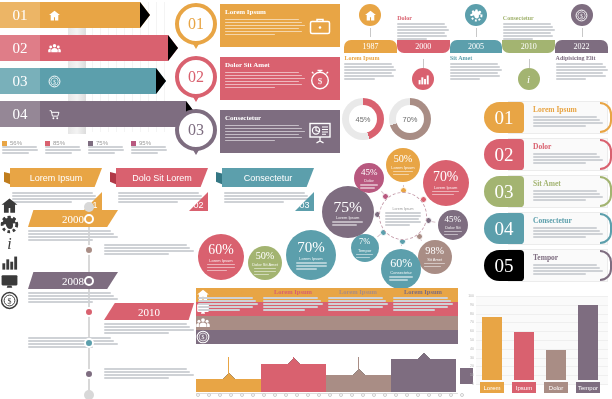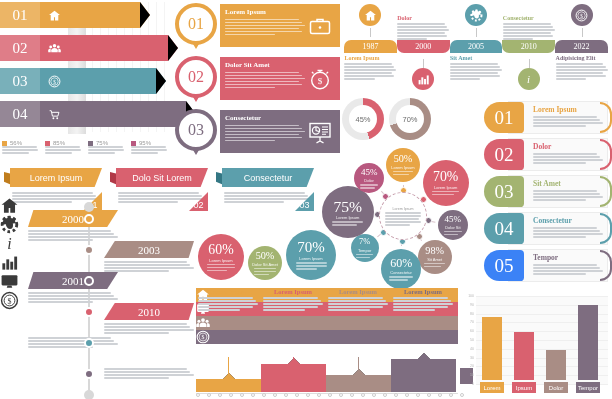--- a/index.html
+++ b/index.html
@@ -513,21 +513,21 @@
       <div class="rbody">
         <div class="rh" style="color:#7E6D80">Tempor</div>
         <div class="lorem-lines">
           <div class="ll" style="width:92%"></div>
           <div class="ll" style="width:96%"></div>
           <div class="ll" style="width:100%"></div>
           <div class="ll" style="width:76%"></div>
         </div>
       </div>
       <div class="rarc" style="border-color:#7E6D80"></div>
-      <div class="rnum" style="background:#3b82f6">05</div>
+      <div class="rnum" style="background:#000000">05</div>
     </div>
   </div>
 
 <div id="blockF">
     <div class="ribbon" style="left: 0px;">
       <div class="tail" style="background:#c07d1d;clip-path:polygon(0 0,100% 18%,100% 100%,0 70%)"></div>
       <div class="band" style="background:#E8A545">Lorem Ipsum</div>
       <div class="txt">
         <div class="lorem-lines">
           <div class="ll" style="width:92%"></div>
@@ -574,32 +574,31 @@
         <div class="ytxt">
           <div class="lorem-lines">
             <div class="ll" style="width:92%"></div>
             <div class="ll" style="width:96%"></div>
             <div class="ll" style="width:100%"></div>
             <div class="ll" style="width:72%"></div>
           </div>
         </div>
       </div>
       <div class="vitem" style="left: 104px; top: 45px;">
-        <div class="ybar" style="background:#A98D85;clip-path:polygon(12% 0,100% 0,94% 100%,0 100%)">2003</div>
         <div class="ytxt">
           <div class="lorem-lines">
             <div class="ll" style="width:92%"></div>
             <div class="ll" style="width:96%"></div>
             <div class="ll" style="width:100%"></div>
             <div class="ll" style="width:72%"></div>
           </div>
         </div>
       </div>
       <div class="vitem" style="left: 28px; top: 76px;">
-        <div class="ybar" style="background:#7E6D80;clip-path:polygon(6% 0,100% 0,88% 100%,0 100%)">2001</div>
+        <div class="ybar" style="background:#7E6D80;clip-path:polygon(6% 0,100% 0,88% 100%,0 100%)">2008</div>
         <div class="ytxt">
           <div class="lorem-lines">
             <div class="ll" style="width:92%"></div>
             <div class="ll" style="width:96%"></div>
             <div class="ll" style="width:100%"></div>
             <div class="ll" style="width:72%"></div>
           </div>
         </div>
       </div>
       <div class="vitem" style="left: 104px; top: 107px;">

